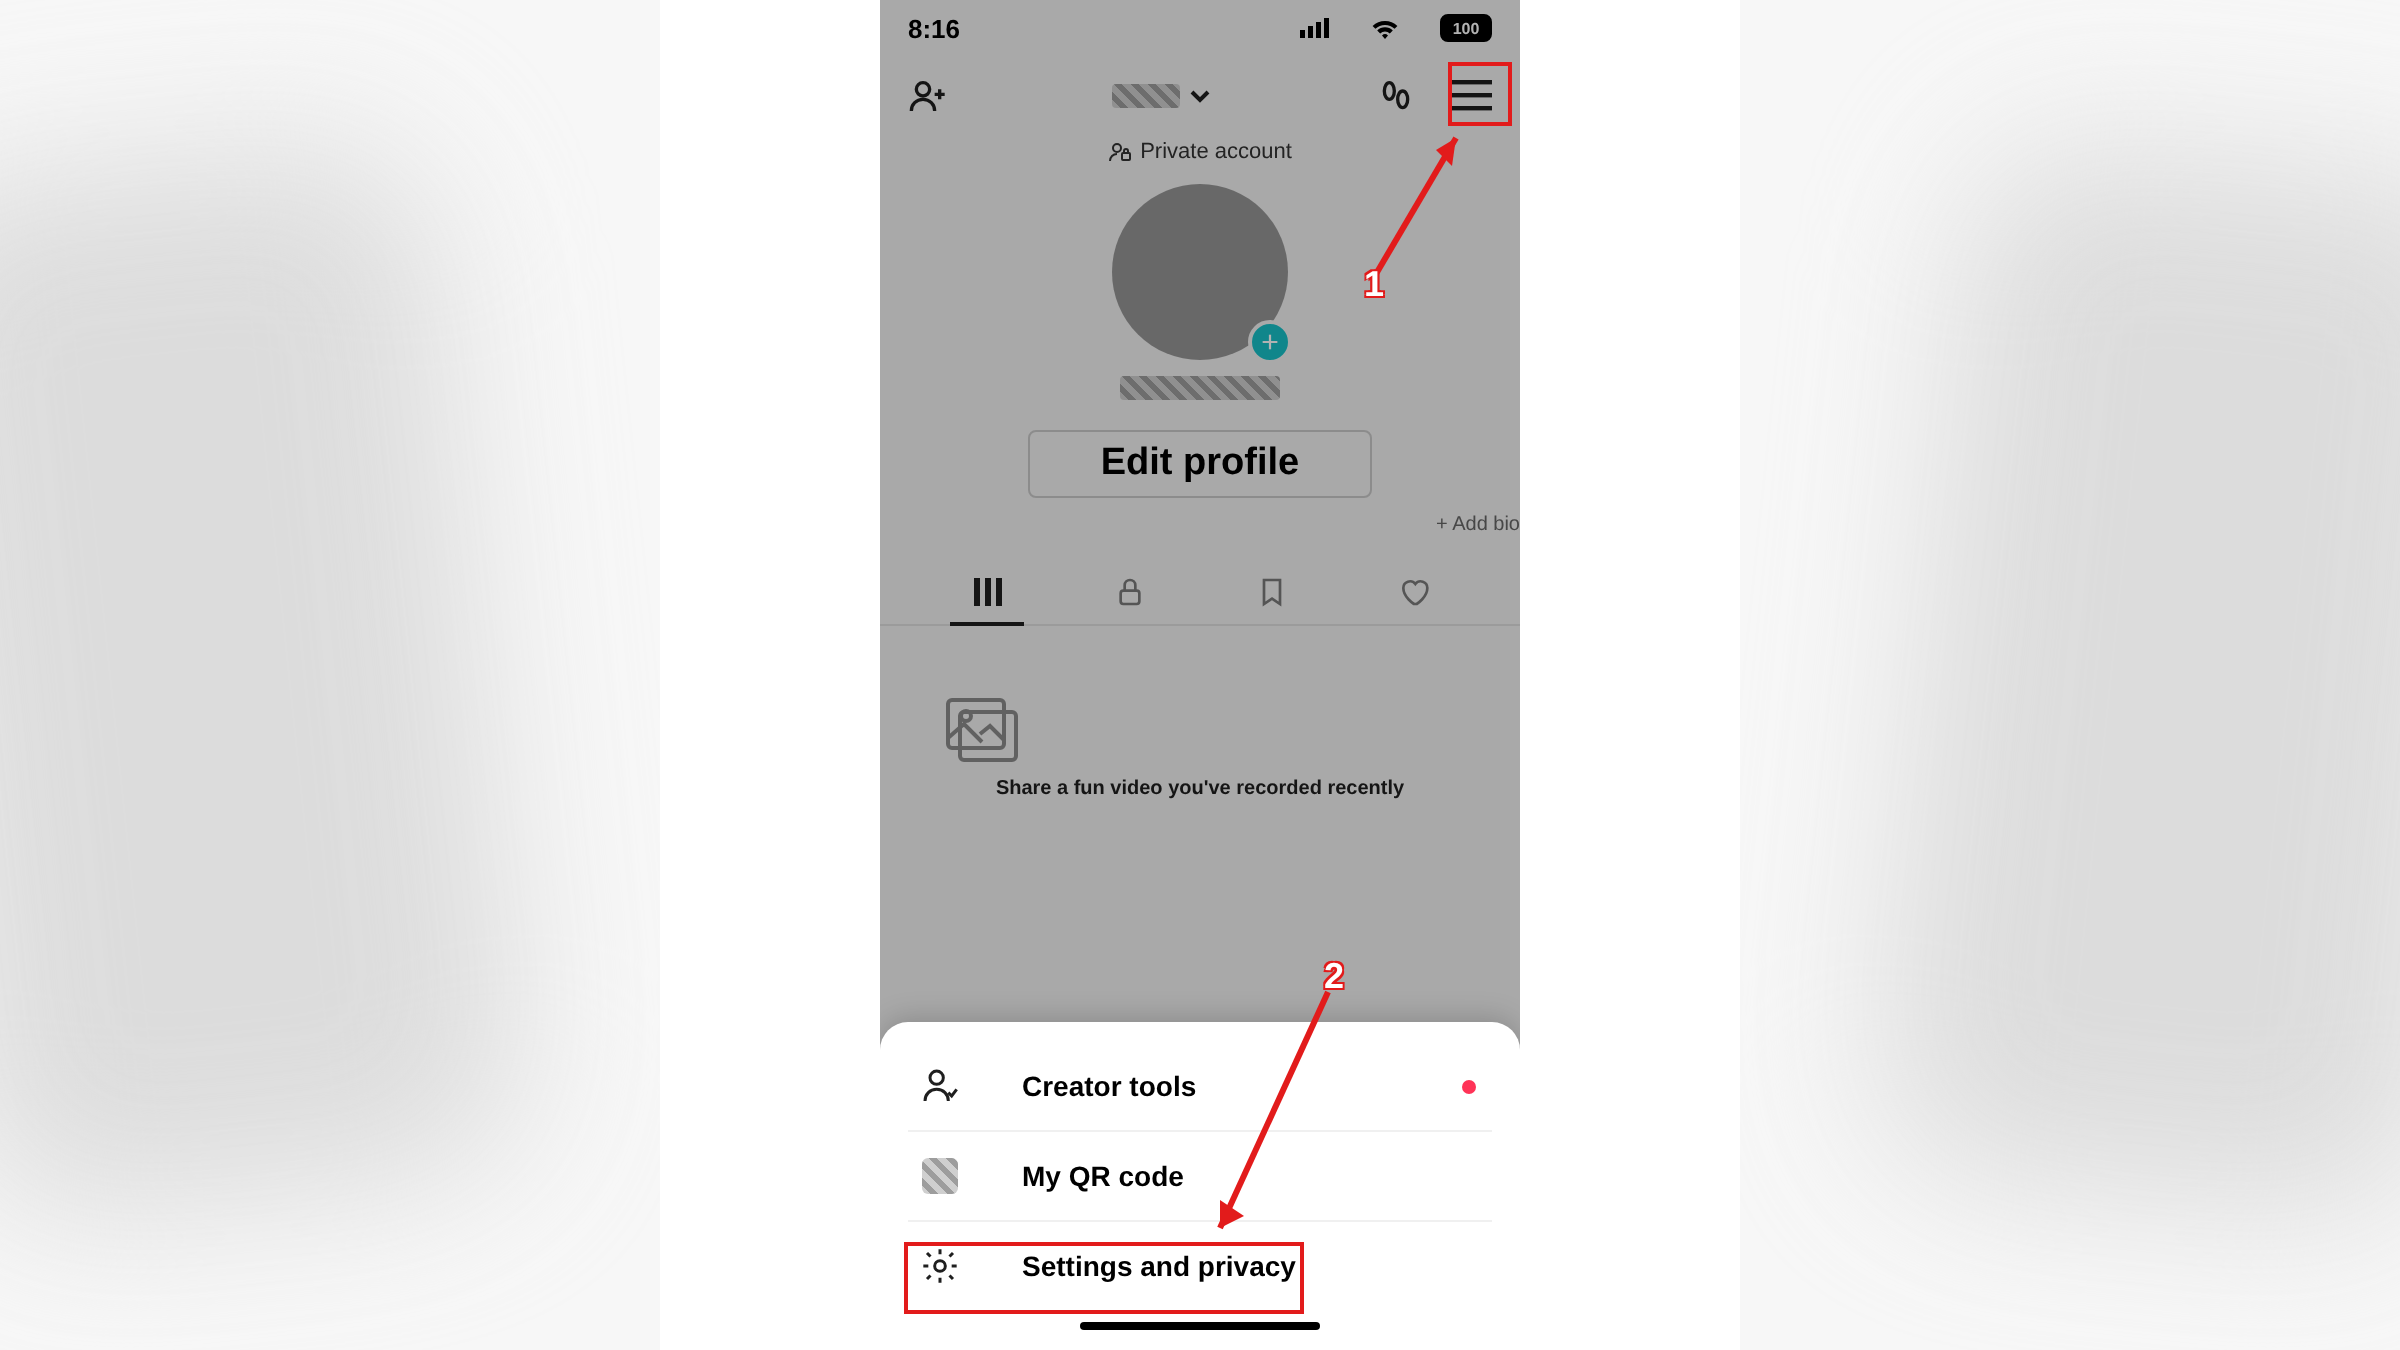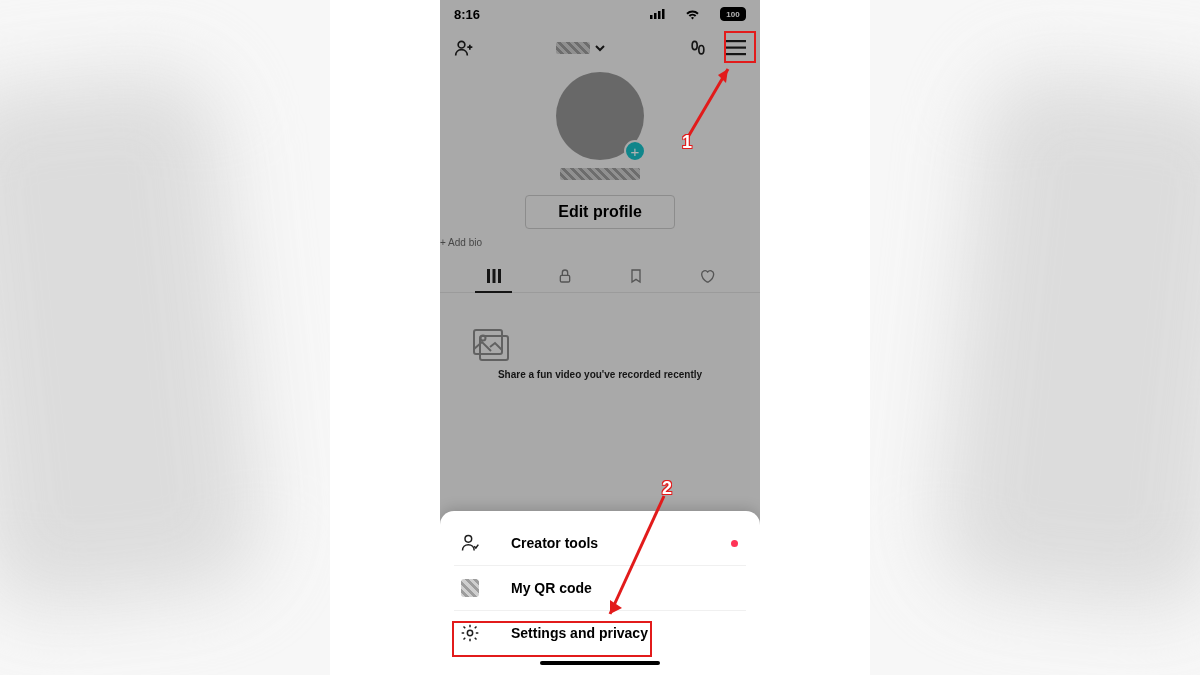--- a/index.html
+++ b/index.html
@@ -37,22 +37,22 @@
   .avatar-add { position:absolute; right:-2px; bottom:-2px; width:22px; height:22px; border-radius:50%; background:#17c1c8; color:#fff; display:flex; align-items:center; justify-content:center; font-size:15px; border:2px solid #f2f2f2; }
 
   .uname { text-align:center; margin-top:8px; font-size:13px; font-weight:600; }
 
   .stats { display:flex; justify-content:center; margin-top:10px; }
   .stat { flex:0 0 80px; text-align:center; padding:0 6px; }
   .stat + .stat { border-left:1px solid rgba(0,0,0,.12); }
   .stat .num { font-size:13px; font-weight:700; }
   .stat .lbl { font-size:10px; color:#555; margin-top:2px;}
 
-  .editbtn { margin:12px auto 0; width:150px; height:34px; border:1px solid #c9c9c9; border-radius:4px; display:flex; align-items:center; justify-content:center; font-size:16px; font-weight:600; }
-  .addbio { text-align:left; font-size:10px; color:#666; margin-top:8px; }
+  .editbtn { margin:12px auto 0; width:172px; height:34px; border:1px solid #c9c9c9; border-radius:4px; display:flex; align-items:center; justify-content:center; font-size:19px; font-weight:600; }
+  .addbio { text-align:right; font-size:10px; color:#666; margin-top:8px; }
 
   .tabs { display:flex; justify-content:space-around; margin-top:14px; padding:0 18px; border-bottom:1px solid rgba(0,0,0,.08);}
   .tab { flex:1; display:flex; justify-content:center; padding:6px 0 8px; color:#666; position:relative;}
   .tab.active::after{ content:""; position:absolute; bottom:-1px; left:24%; right:24%; height:2px; background:#1f1f1f;}
 
   .empty { text-align:center; padding:34px 30px 0; color:#1f1f1f; }
   .empty .cap { font-size:10px; font-weight:600; margin-top:3px; line-height:1.3;}
 
   
   .sheet { position:absolute; left:0; right:0; bottom:0; background:#fff; border-top-left-radius:14px; border-top-right-radius:14px; padding:10px 0 4px; box-shadow:0 -2px 14px rgba(0,0,0,.18); }
@@ -134,20 +134,31 @@
           <span class="iconbtn">
             <svg width="20" height="16" viewBox="0 0 20 16">
                 <rect y="0" width="20" height="2.2" fill="#1f1f1f"></rect>
                 <rect y="6.5" width="20" height="2.2" fill="#1f1f1f"></rect>
                 <rect y="13" width="20" height="2.2" fill="#1f1f1f"></rect>
               </svg>
           </span>
         </span>
       </div>
 
+      <div class="acct-type">
+        <span>
+          <svg width="12" height="12" viewBox="0 0 24 24" fill="none" stroke="#333" stroke-width="2">
+              <circle cx="9" cy="8" r="4"></circle>
+              <path d="M2 21c0-4 3-7 7-7"></path>
+              <rect x="14" y="13" width="8" height="7" rx="1"></rect>
+              <path d="M16 13v-2a2 2 0 0 1 4 0v2"></path>
+            </svg>
+        </span>
+        <span>Private account</span>
+      </div>
 
       <div class="avatar-wrap">
         <div class="avatar">
           <div class="avatar-add">+</div>
         </div>
       </div>
 
       <div class="uname">
         <span class="pix" style="width:80px;height:12px"></span>
       </div>

